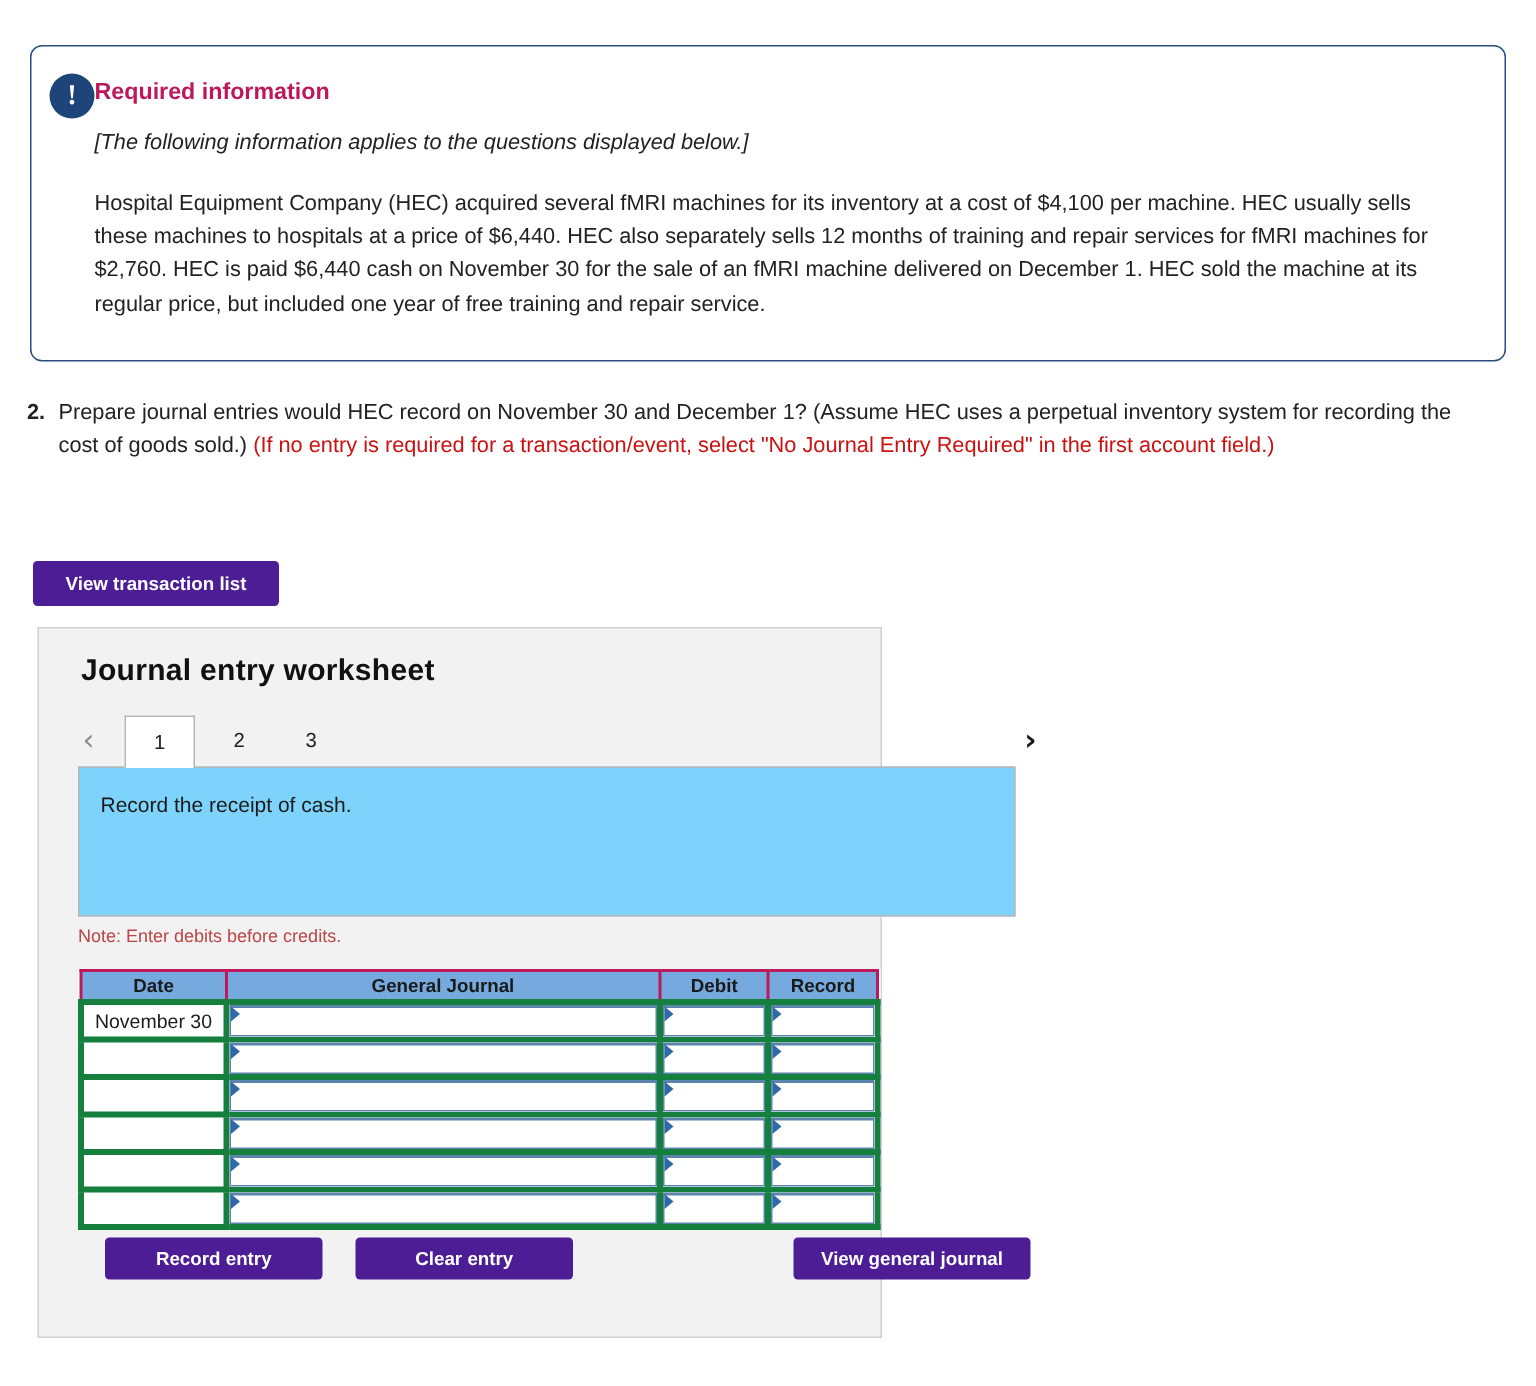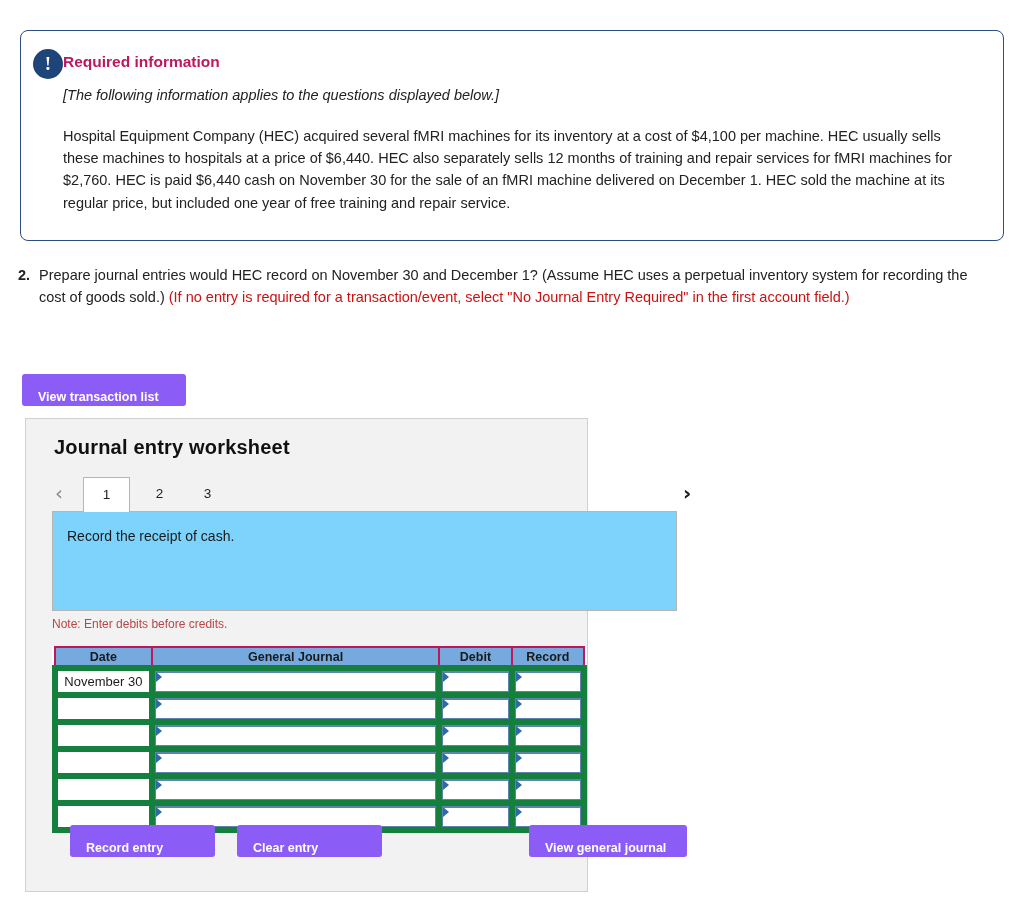--- a/index.html
+++ b/index.html
@@ -73,30 +73,30 @@
   #question-number {
     font-weight: bold;
     float: left;
     margin-right: 5px;
   }
   #question-text { display: block; padding-left: 21px; }
   .req-note { color: #cc1111; font-weight: normal; }
 
   
   .btn {
-    background: #8b5cf6;
+    background: #4c1d95;
     color: #ffffff;
     border: none;
     border-radius: 3px;
     font-family: "Liberation Sans", sans-serif;
     font-size: 12.5px;
     font-weight: bold;
     cursor: pointer;
-    text-align: left;
-    padding: 16px;
+    text-align: center;
+    padding: 4px;
   }
   #view-transaction-list {
     position: absolute;
     left: 22px;
     top: 374px;
     width: 164px;
     height: 30px;
   }
 
   
@@ -204,21 +204,21 @@
     border: 2px solid #be185d;
     font-size: 12.5px;
     font-weight: bold;
     color: #1a1a1a;
     height: 21px;
     padding: 0;
     text-align: center;
     font-family: "Liberation Sans", sans-serif;
   }
   #journal-table td {
-    border: 6px solid #15803d;
+    border: 4px solid #15803d;
     height: 24px;
     padding: 0;
     background: #ffffff;
     text-align: center;
   }
   .col-date { width: 103px; }
   .col-gj   { width: 336px; }
   .col-deb  { width: 80px; }
   .col-cre  { width: 78px; }
 

